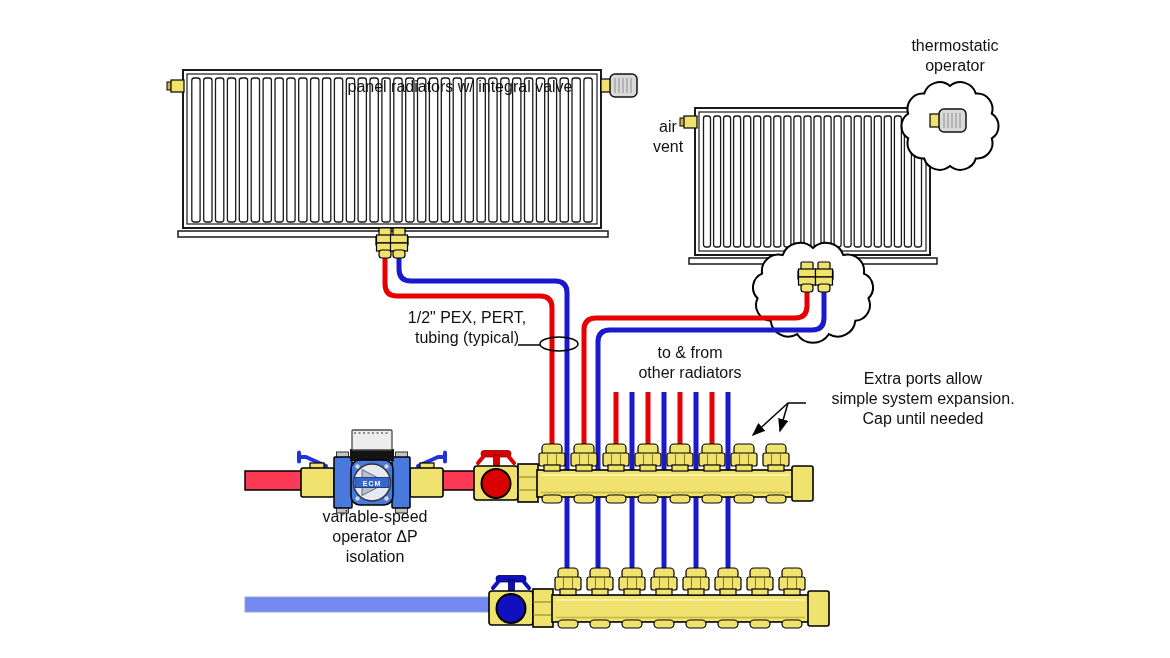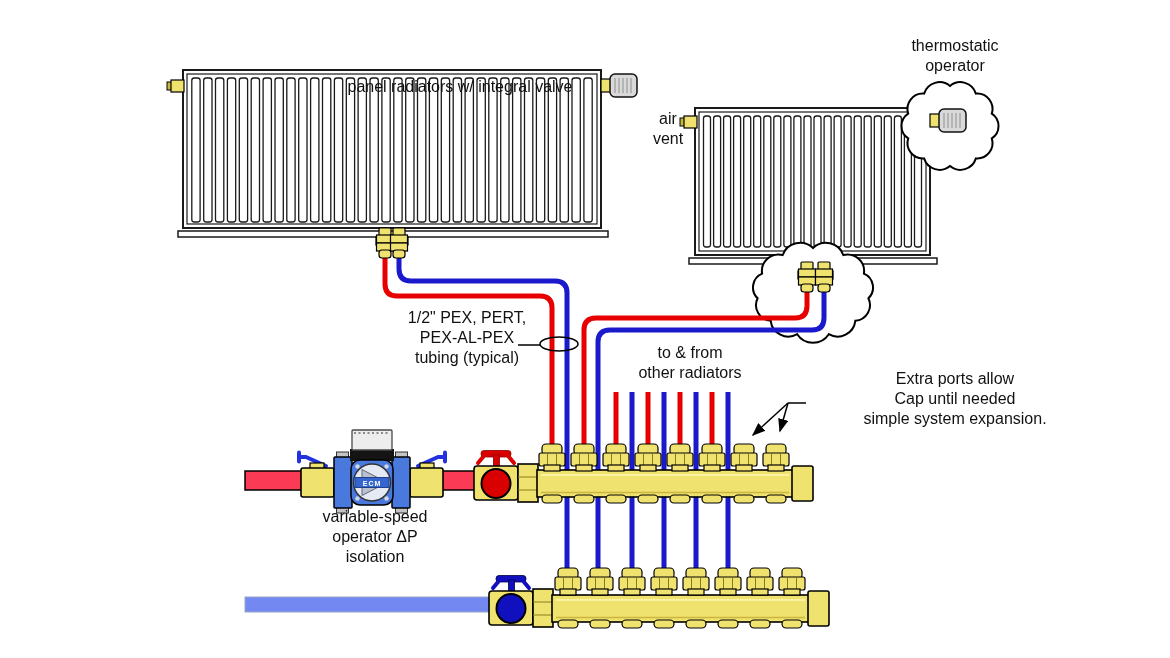--- a/index.html
+++ b/index.html
@@ -359,36 +359,35 @@
   </g>
 </svg>
 
 <div class="lbl" style="left:310px; top:45px; width:300px;margin-top:32px;">
   <div>panel radiators w/ integral valve</div>
 </div>
 <div class="lbl" style="left:875px; top:36px; width:160px;">
   <div>thermostatic</div>
   <div>operator</div>
 </div>
-<div class="lbl" style="left:645px; top:109px; width:46px;">
+<div class="lbl" style="left:645px; top:117px; width:46px;">
   <div>air</div>
   <div>vent</div>
 </div>
 <div class="lbl" style="left:386px; top:308px; width:162px;">
   <div>1/2" PEX, PERT,</div>
-  <div>PEX-AL-PEX</div>
   <div>tubing (typical)</div>
 </div>
 <div class="lbl" style="left:625px; top:343px; width:130px;">
   <div>to &amp; from</div>
   <div>other radiators</div>
 </div>
-<div class="lbl" style="left:845px; top:369px; width:220px;">
+<div class="lbl" style="left:813px; top:369px; width:220px;">
   <div>Extra ports allow</div>
+  <div>simple system expansion.</div>
   <div>Cap until needed</div>
-  <div>simple system expansion.</div>
 </div>
 <div class="lbl" style="left:300px; top:507px; width:150px;">
   <div>variable-speed</div>
   <div>operator ΔP</div>
   <div>isolation</div>
 </div>
 </div>
 
 </body></html>

